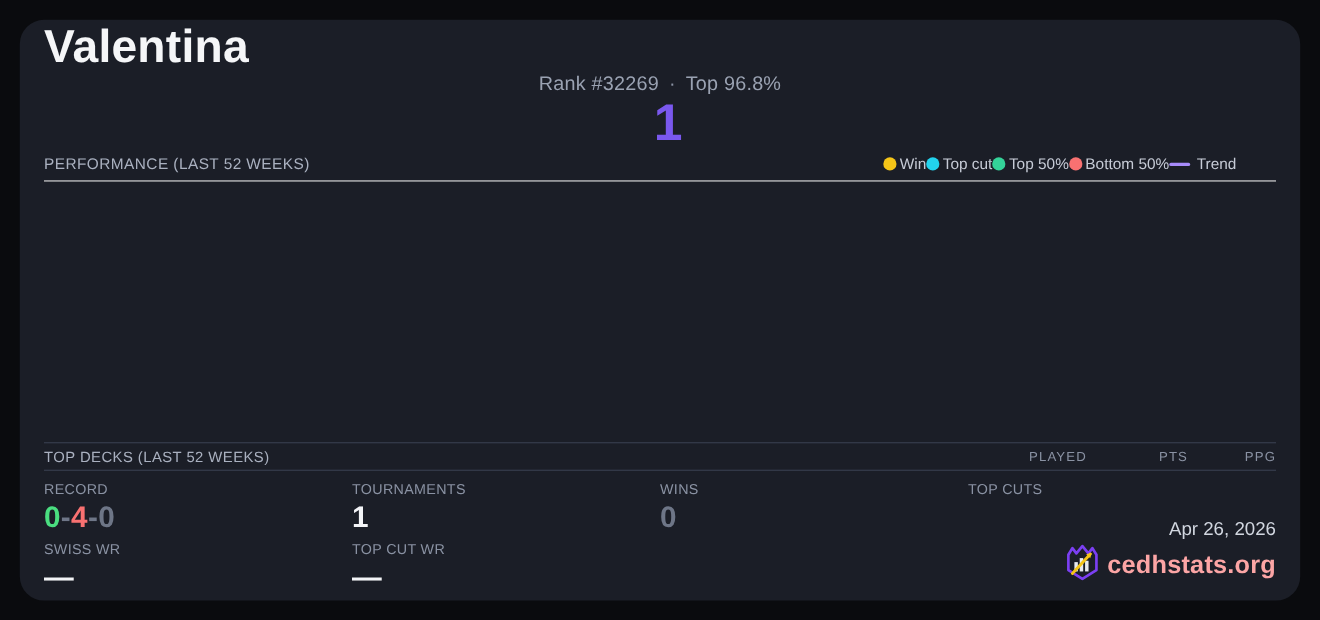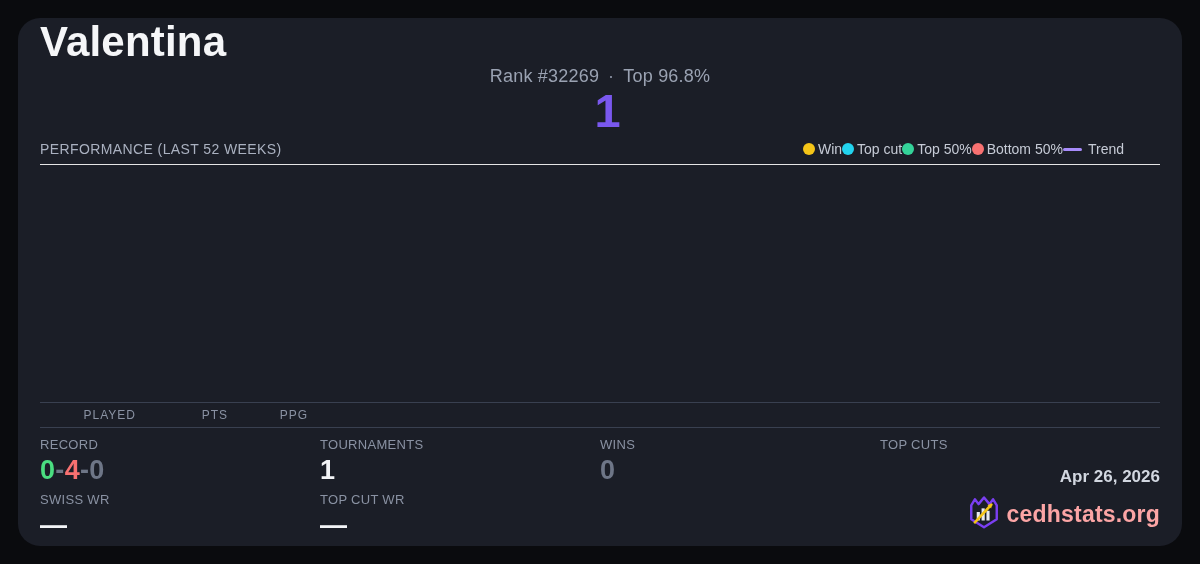--- a/index.html
+++ b/index.html
@@ -74,21 +74,21 @@
     font-size: 13px; color: #8a92a3; letter-spacing: 0.3px; margin-bottom: 4px;
   }
   .stat-value {
     font-size: 27px; font-weight: 800; color: #f3f4f7; line-height: 1.05; letter-spacing: 0.3px;
   }
   .stat-value.dim { color: #6e7687; }
   
   .footer {
     position: absolute; right: 22px; bottom: 13px; text-align: right;
   }
-  .footer-date { font-size: 17px; color: #d2d7e0; font-weight: 700; margin-bottom: 8px; }
+  .footer-date { font-size: 17px; color: #d2d7e0; font-weight: 400; margin-bottom: 3px; }
   .brand-row { display: flex; align-items: center; justify-content: flex-end; gap: 7px; }
   .brand-text { font-size: 23px; font-weight: 700; color: #fca5a5; letter-spacing: 0.2px; }
 </style>
 </head>
 <body>
 
 <div class="stage">
   <div class="card">
 
     <div class="header">
@@ -123,20 +123,21 @@
         <span class="legend-item">
           <span class="trend-line" style="background: rgb(167, 139, 250);"></span>
           <span>Trend</span>
         </span>
       </div>
     </div>
 
     <div class="chart-area"></div>
 
     <div class="topdecks-row">
+      <span class="section-label">TOP DECKS (LAST 52 WEEKS)</span>
       <div class="deck-cols">
         <span class="deck-col c1">PLAYED</span>
         <span class="deck-col c2">PTS</span>
         <span class="deck-col c3">PPG</span>
       </div>
     </div>
 
     <div class="stats-grid">
       <div class="stat-cell">
         <div class="stat-label">RECORD</div>

